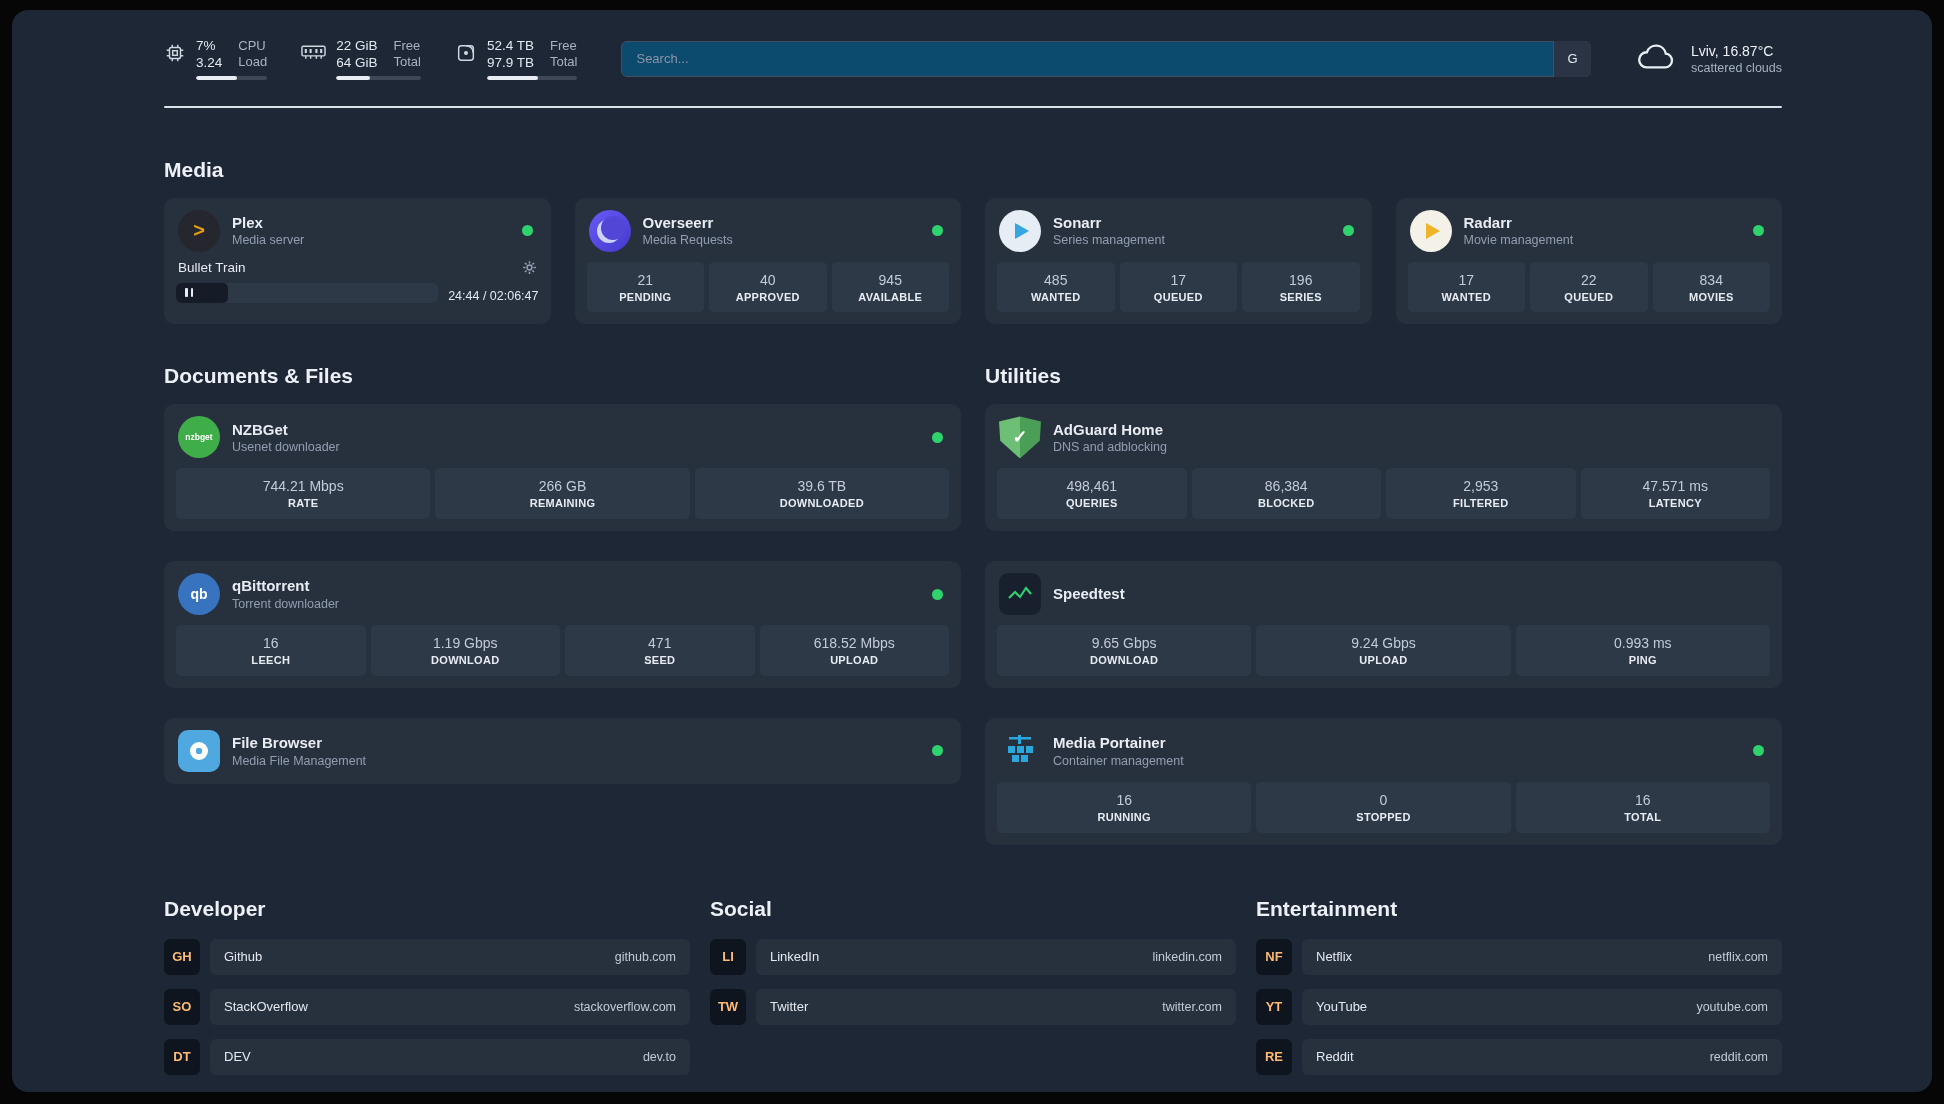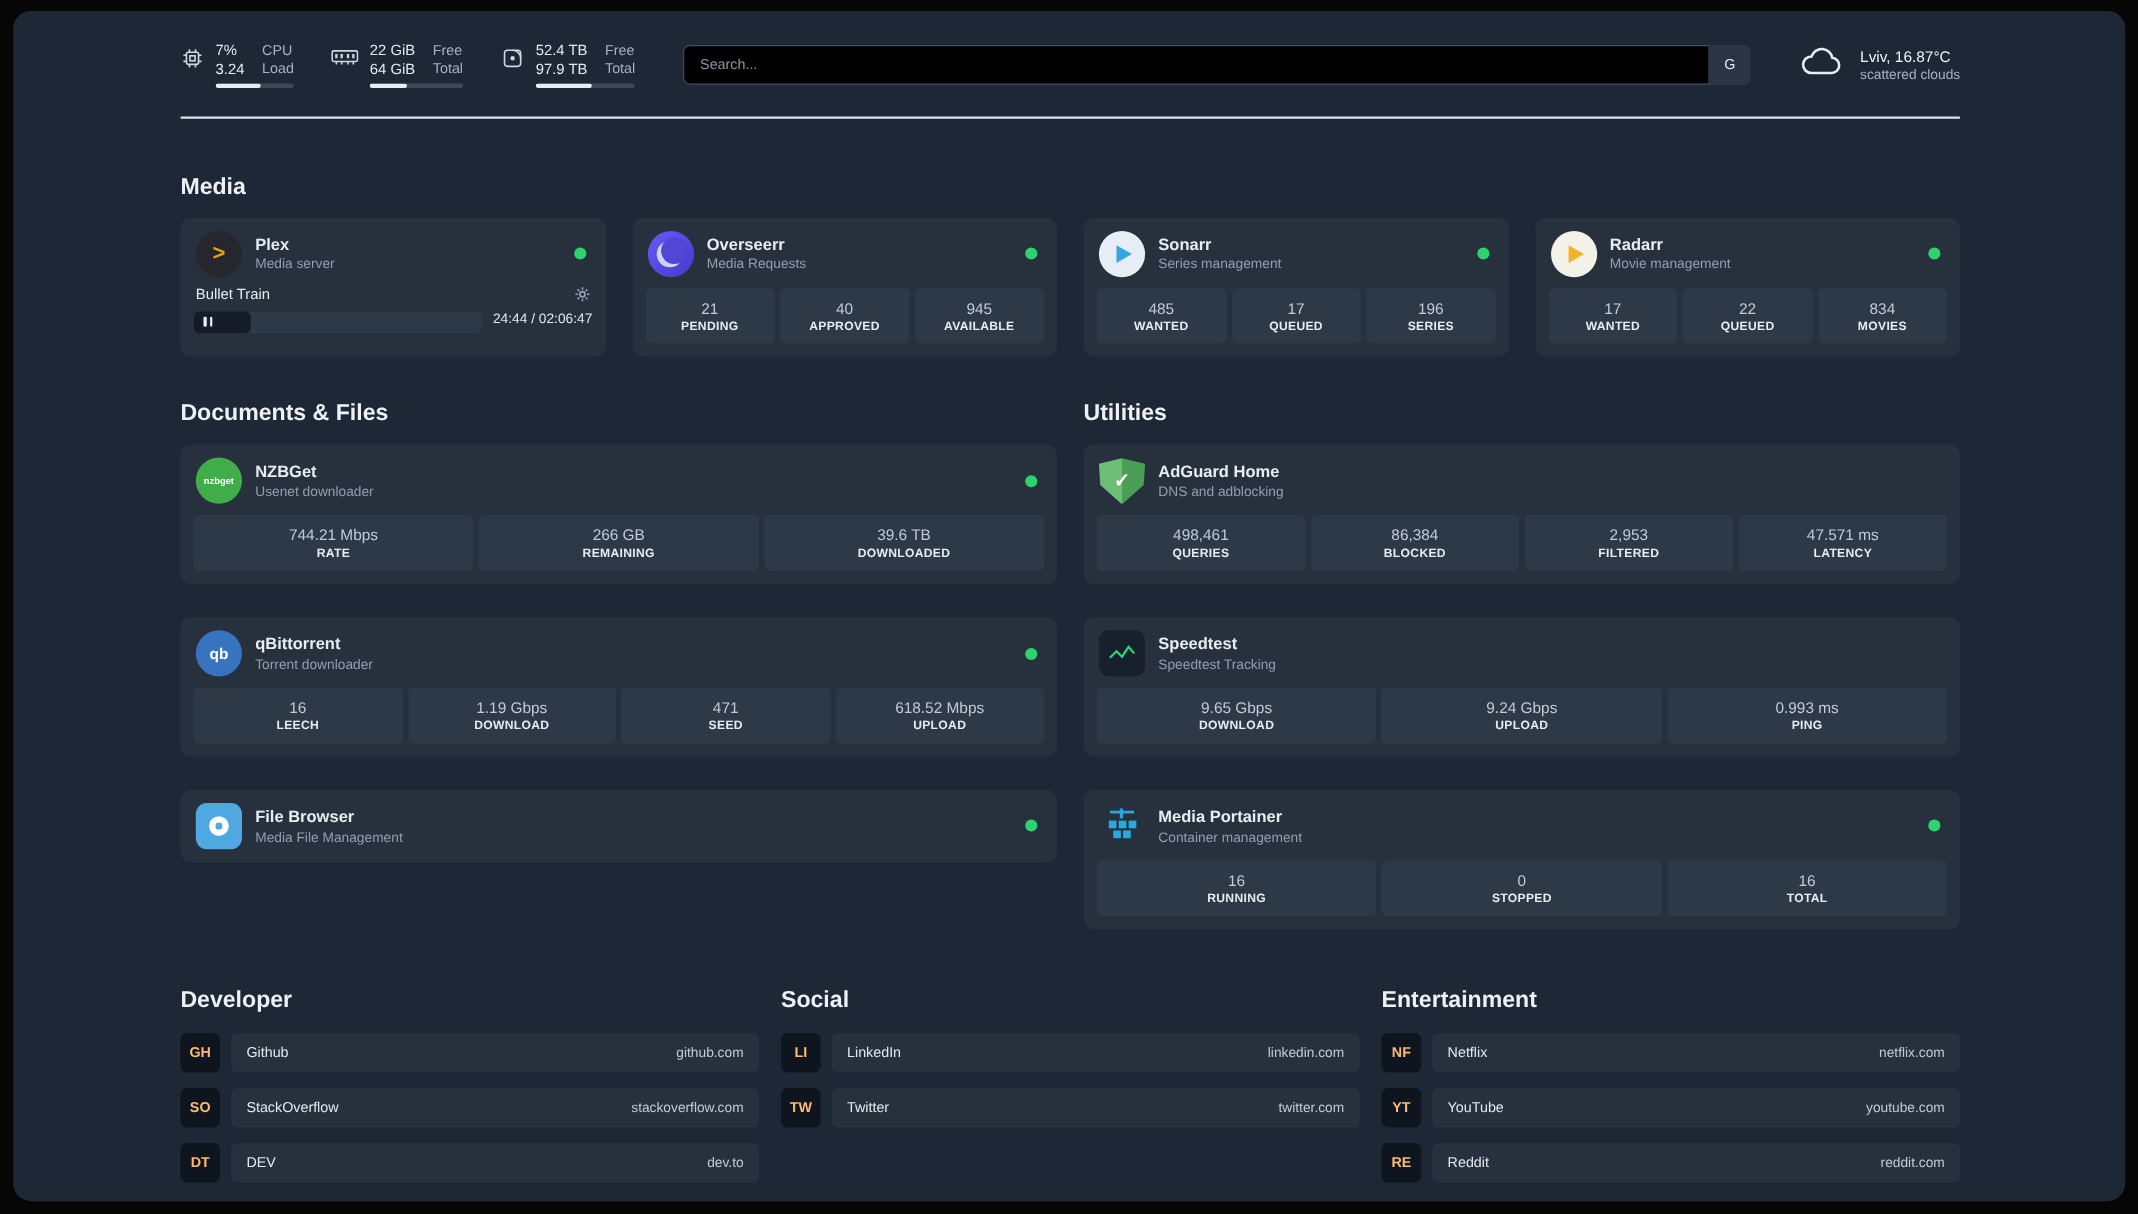--- a/index.html
+++ b/index.html
@@ -13,21 +13,21 @@
   .m-icon { display:flex; align-items:center; padding-top:4px; }
   .m-body { display:flex; flex-direction:column; }
   .m-row { display:flex; gap:16px; }
   .m-values, .m-labels { display:flex; flex-direction:column; line-height:1.25; }
   .m-values span { font-size:13.5px; color:#e4e9f0; }
   .m-labels span { font-size:13px; color:#a8b2c0; }
   .m-bar { height:4px; background:#3d4756; border-radius:2px; margin-top:4px; overflow:hidden; }
   .m-fill { height:100%; background:#e8edf3; border-radius:2px; }
 
   .search-wrap { flex:1; margin:0 44px; position:relative; height:36px; }
-  .search-input { width:100%; height:100%; background:#000000; border:1px solid #434f63; border-radius:6px; color:#dfe5ec; font-size:13px; padding:0 48px 0 14px; outline:none; font-family:"Liberation Sans", sans-serif; }
+  .search-input { width:100%; height:100%; background:#0c4a6e; border:1px solid #434f63; border-radius:6px; color:#dfe5ec; font-size:13px; padding:0 48px 0 14px; outline:none; font-family:"Liberation Sans", sans-serif; }
   .search-input::placeholder { color:#8b95a7; }
   .search-kbd { position:absolute; right:0; top:0; height:100%; width:38px; display:flex; align-items:center; justify-content:center; border-left:1px solid #434f63; background:#2a3445; color:#e6ebf1; font-size:13px; border-radius:0 6px 6px 0; cursor:pointer; }
 
   .weather { display:flex; gap:12px; align-items:center; }
   .w-text { display:flex; flex-direction:column; line-height:1.3; }
   .w-loc { font-size:14px; color:#eef2f7; }
   .w-cond { font-size:12.5px; color:#a7b1bf; }
 
   .divider { margin-top:26px; height:2px; background:#dce1e8; border-radius:1px; }
 
@@ -51,21 +51,21 @@
   .stats { display:flex; gap:5px; margin-top:10px; }
   .stat { flex:1; background:#2e3947; border-radius:5px; padding:9px 4px 8px; text-align:center; line-height:1.35; }
   .stat-value { font-size:14px; color:#c2cbd8; }
   .stat-label { font-size:11px; font-weight:700; color:#e7ecf3; letter-spacing:.3px; }
 
   
   .player { margin-top:8px; }
   .player-top { display:flex; align-items:center; justify-content:space-between; padding:0 2px; }
   .p-track-name { font-size:13.5px; color:#e7ebf1; }
   .gear { display:flex; cursor:pointer; }
-  .player-bottom { display:flex; align-items:flex-start; gap:10px; margin-top:8px; }
+  .player-bottom { display:flex; align-items:flex-end; gap:10px; margin-top:8px; }
   .ptrack { flex:1; height:20px; background:#2e3947; border-radius:5px; overflow:hidden; position:relative; cursor:pointer; }
   .pfill { height:100%; width:20%; background:#151c28; border-radius:5px; display:flex; align-items:center; }
   .pause { display:flex; gap:3px; margin-left:9px; cursor:pointer; }
   .pause i { display:block; width:2.5px; height:9px; background:#e8edf3; border-radius:1px; }
   .ptime { font-size:12.5px; color:#e2e8ef; white-space:nowrap; }
 
   
   .icon { width:42px; height:42px; border-radius:50%; display:flex; align-items:center; justify-content:center; flex:0 0 auto; position:relative; }
   .plex-icon { background:#26262e; color:#e5a00d; font-weight:800; font-size:20px; }
   .overseerr-icon { background:linear-gradient(135deg,#6a5af9,#4338ca); overflow:hidden; }
@@ -428,21 +428,20 @@
 
         <div class="card">
           <div class="card-head">
             <span class="icon speedtest-icon">
               <svg width="26" height="22" viewBox="0 0 26 22" fill="none" stroke="#2fd573" stroke-width="2">
                   <polyline points="2,15 8,9 13,14 19,5 24,11"></polyline>
                 </svg>
             </span>
             <div class="titles">
               <div class="app-name">Speedtest</div>
-              <div class="app-sub">Speedtest Tracking</div>
             </div>
           </div>
           <div class="stats">
             <div class="stat">
               <div class="stat-value">9.65 Gbps</div>
               <div class="stat-label">DOWNLOAD</div>
             </div>
             <div class="stat">
               <div class="stat-value">9.24 Gbps</div>
               <div class="stat-label">UPLOAD</div>

